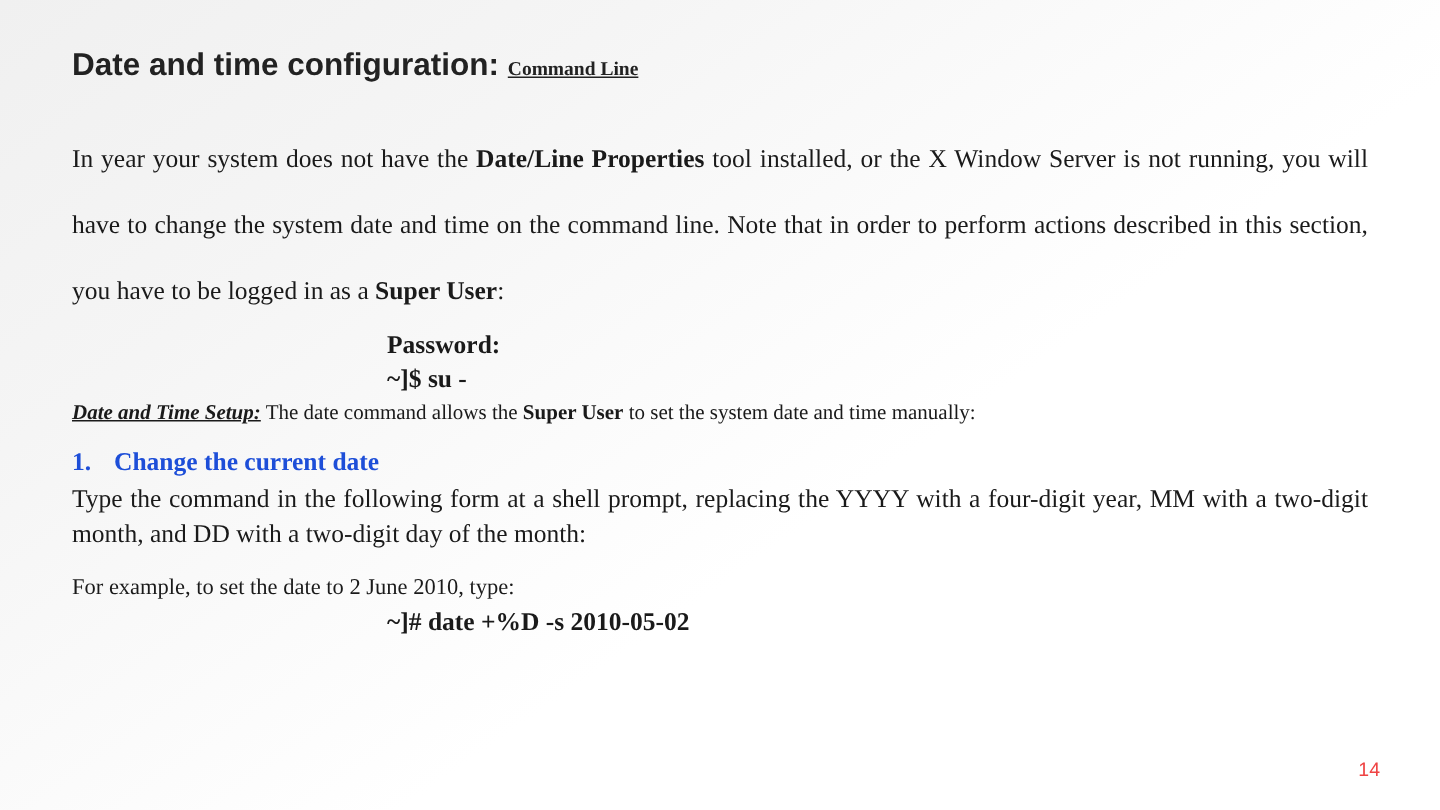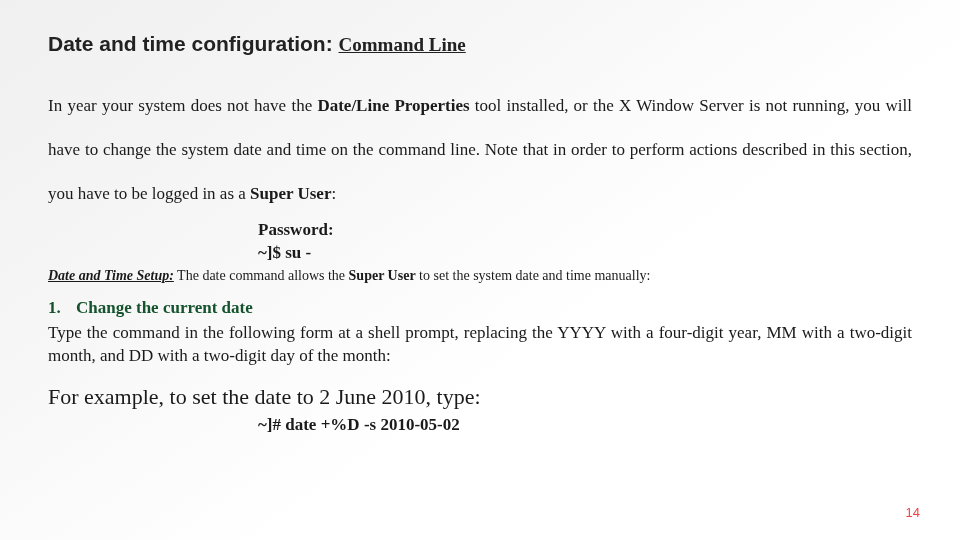--- a/index.html
+++ b/index.html
@@ -20,21 +20,21 @@
   .title {
     font-family: Arial, Helvetica, sans-serif;
     font-weight: bold;
     font-size: 21px;
     margin: 0 0 28px 0;
     color: #222;
   }
   .title-sub {
     font-family: Georgia, "Times New Roman", serif;
     font-weight: bold;
-    font-size: 19px;
+    font-size: 13px;
     text-decoration: underline;
   }
   .body-text {
     font-size: 17px;
     line-height: 2.6;
     text-align: justify;
     margin: 0;
   }
   .bold { font-weight: bold; }
   .cmd-block {
@@ -50,35 +50,35 @@
     margin: 0 0 12px 0;
   }
   .setup-label {
     font-weight: bold;
     font-style: italic;
     text-decoration: underline;
   }
   .step-heading {
     font-size: 17px;
     font-weight: bold;
-    color: #14532d;
+    color: #1d4ed8;
     margin: 10px 0 4px 0;
   }
   .step-num {
     display: inline-block;
     width: 28px;
   }
   .step-body {
     font-size: 17px;
     line-height: 1.35;
     margin: 0;
     text-align: justify;
   }
   .example-line {
-    font-size: 22px;
+    font-size: 15px;
     line-height: 1.35;
     margin: 14px 0 0 0;
   }
   .page-number {
     position: absolute;
     bottom: 20px;
     right: 40px;
     font-family: Arial, Helvetica, sans-serif;
     font-size: 13px;
     color: #ef4444;

